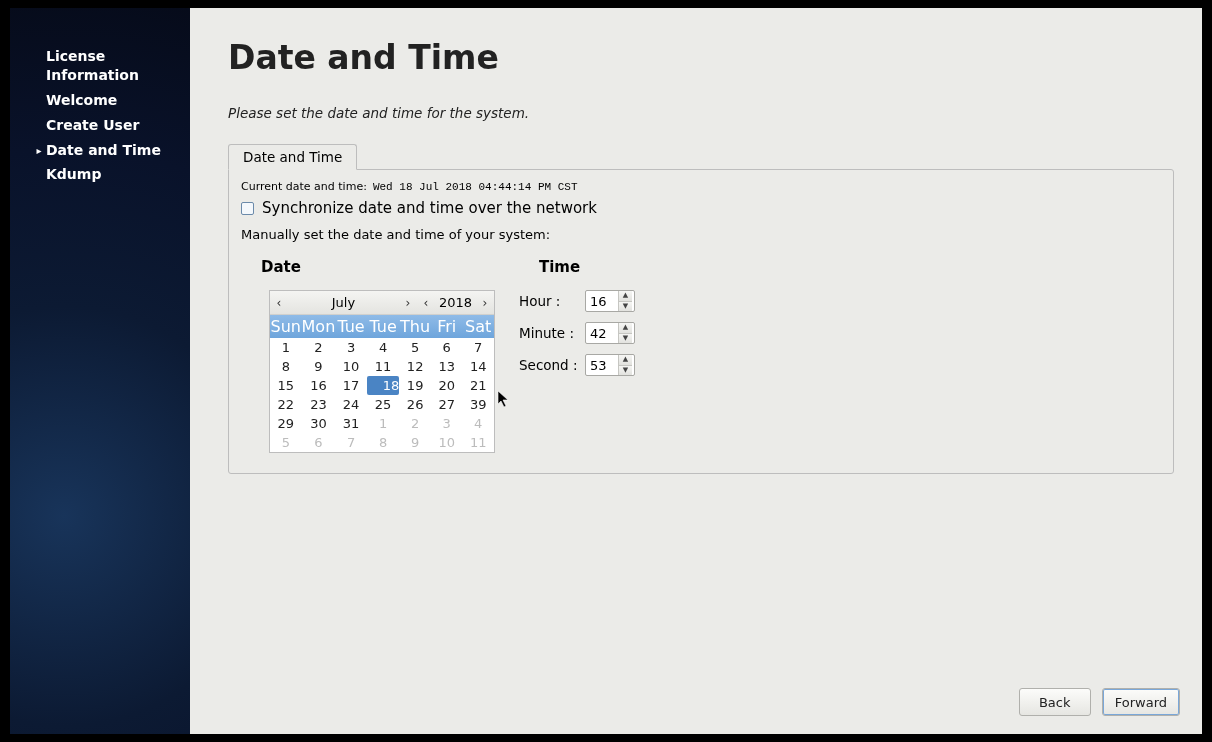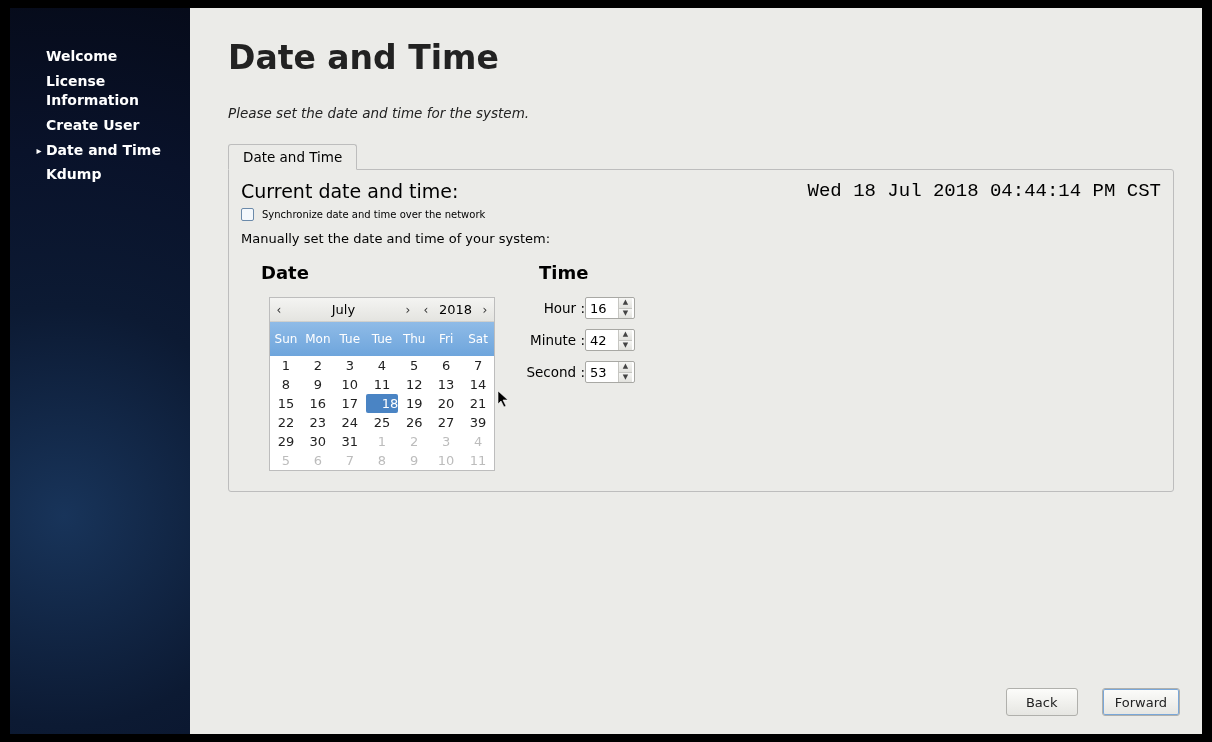--- a/index.html
+++ b/index.html
@@ -55,32 +55,32 @@
   }
   .tab-body {
     border: 1px solid #bdbdbd;
     border-radius: 0 3px 3px 3px;
     background: #ebebe8;
     padding: 10px 12px 20px 12px;
     position: relative;
     z-index: 1;
     width: 946px;
   }
-  .row-line { font-size: 19px; margin-bottom: 6px; display:flex; align-items:center; gap:6px;justify-content:space-between;}
+  .row-line { font-size: 11px; margin-bottom: 6px; display:flex; align-items:center; gap:6px;}
   .mono { font-family: Liberation Mono, monospace; }
-  .checkbox-row { display: flex; align-items: center; gap: 8px; font-size: 10px; margin-bottom: 8px; }
+  .checkbox-row { display: flex; align-items: center; gap: 8px; font-size: 15px; margin-bottom: 8px; }
   .checkbox { width: 13px; height: 13px; border: 1px solid #6b8aaa; background: #f4f8fc; border-radius:2px;}
   .cursor {
     position: absolute; left: 268px; top: 220px; pointer-events:none;
   }
   .manual-line { font-size: 13px; margin: 10px 0 16px 0; }
   .cols { display: flex; gap: 0; }
   .col-date { width: 270px; }
   .col-time { margin-left: 8px; }
-  .sect-title { font-weight: bold; font-size: 18px; margin: 0 0 14px 20px; }
+  .sect-title { font-weight: bold; font-size: 15px; margin: 0 0 14px 20px; }
   .calendar {
     width: 226px;
     border: 1px solid #bdbdbd;
     background: #fafafa;
     margin-left: 28px;
     font-size: 13.5px;
   }
   .cal-head {
     display: flex;
     align-items: center;
@@ -90,76 +90,76 @@
     font-size: 13px;
   }
   .cal-nav { width: 18px; text-align: center; cursor: pointer; color:#333; user-select:none; font-size:12px;}
   .cal-month { flex: 1; text-align: center; }
   .cal-year-block { display:flex; align-items:center; }
   .cal-year { padding: 0 4px; }
   .cal-grid { display: grid; grid-template-columns: repeat(7, 1fr); }
   .cal-dow {
     background: linear-gradient(#8fbbe7,#6ea5dc);
     color: #fff;
-    font-size: 12px;
+    font-size: 16px;
     text-align: center;
-    padding: 10px 0;
+    padding: 2px 0;
     border-right: 0;
   }
   .cal-cell {
     text-align: center;
     padding: 2px 0;
     font-size: 13px;
     color: #222;
     background:#fff;
   }
   .cal-cell.other { color: #bcbcbc; }
   .cal-cell.selected {
     background: #4a84c4;
     color: #fff;
     border-radius: 2px;
     padding-left: 16px;
   }
   .time-grid { display: grid; grid-template-columns: 66px 54px; row-gap: 10px; align-items:center;}
-  .time-label { font-size: 13.5px; text-align: right; }
+  .time-label { font-size: 13.5px; text-align: left; }
   .spinner {
     display: flex; align-items: stretch; height: 22px;
     border: 1px solid #a8a8a4; border-radius: 2px; background:#fff;
     width: 50px;
   }
   .spinner input {
     width: 32px; border: none; outline: none; font-size: 13px; padding: 0 4px;
     background: transparent; font-family: inherit;
   }
   .spin-btns { display: flex; flex-direction: column; width: 14px; border-left:1px solid #c6c6c2;}
   .spin-btn { flex:1; font-size:7px; line-height:1; display:flex; align-items:center; justify-content:center; background:linear-gradient(#f6f6f4,#e2e2de); cursor:pointer; color:#444;}
   .spin-btn:first-child{ border-bottom:1px solid #c6c6c2;}
   .footer {
-    position: absolute; right: 22px; bottom: 18px; display: flex; gap: 24px;
+    position: absolute; right: 22px; bottom: 18px; display: flex; gap: 11px;
   }
   .btn {
     min-width: 72px; height: 28px;
     border: 1px solid #b0b0ac; border-radius: 3px;
     background: linear-gradient(#fcfcfa,#e6e6e2);
     font-size: 13px; color:#222;
     display:flex; align-items:center; justify-content:center;
     padding: 0 12px; cursor:pointer;
   }
   .btn.primary { box-shadow: 0 0 0 1px #7aa7d8 inset; }
 </style>
 </head>
 <body>
 
 <div class="window">
   <div class="sidebar">
     <div class="sidebar-item">
+      <span class="sidebar-label">License Information</span>
+    </div>
+    <div class="sidebar-item">
       <span class="sidebar-label">Welcome</span>
-    </div>
-    <div class="sidebar-item">
-      <span class="sidebar-label">License Information</span>
     </div>
     <div class="sidebar-item">
       <span class="sidebar-label">Create User</span>
     </div>
     <div class="sidebar-item active">
       <span class="sidebar-arrow">▸</span>
       <span class="sidebar-label">Date and Time</span>
     </div>
     <div class="sidebar-item">
       <span class="sidebar-label">Kdump</span>

